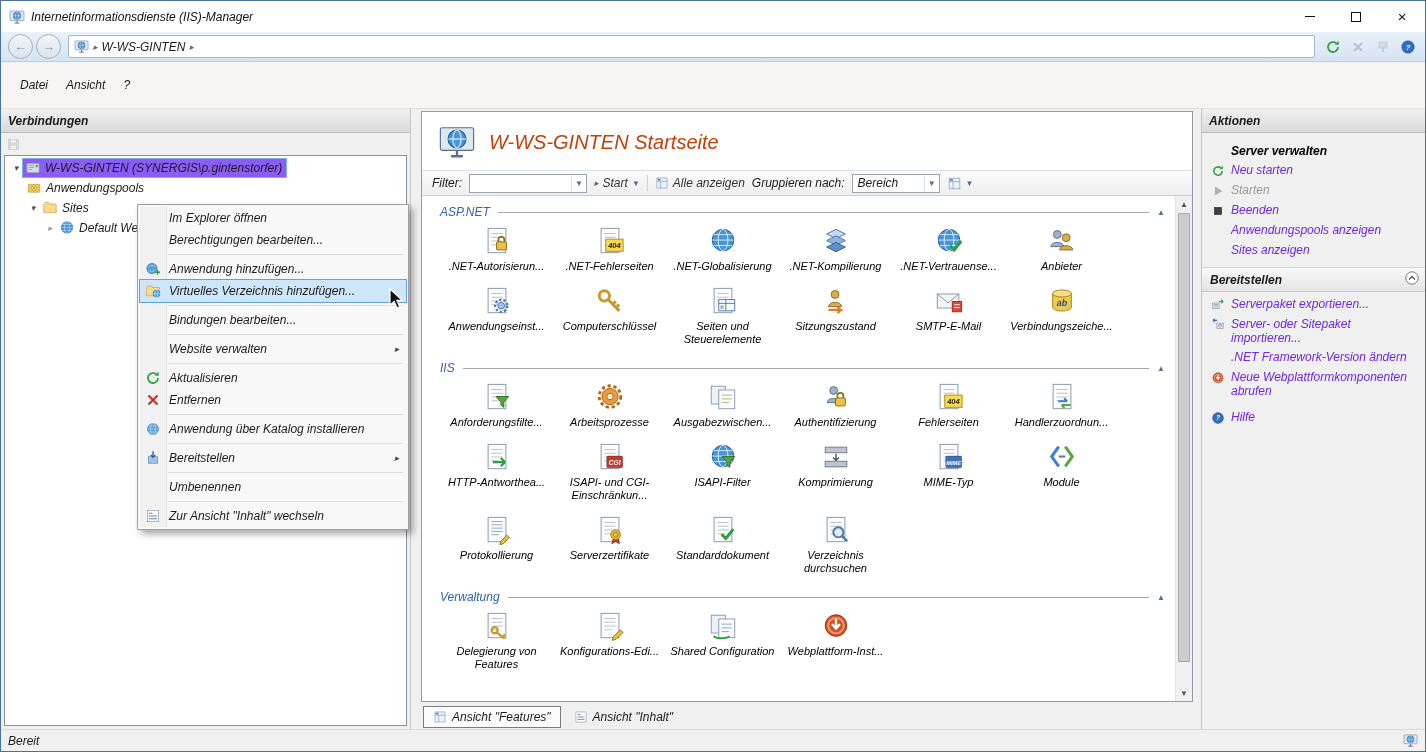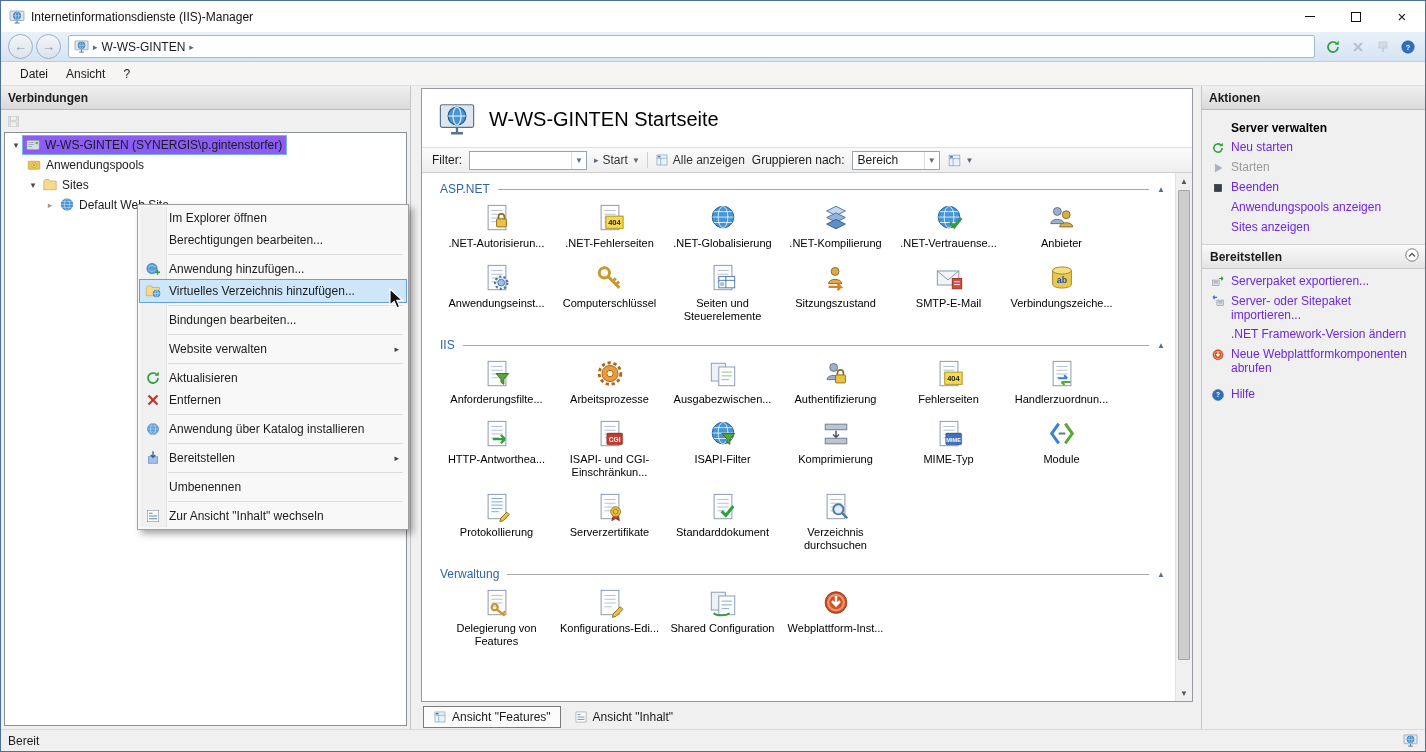--- a/index.html
+++ b/index.html
@@ -1,19 +1,19 @@
 <!DOCTYPE html>
 <html><head>
 <meta charset="utf-8">
 <style>
   * { margin:0; padding:0; box-sizing:border-box; }
   html,body { width:1426px; height:752px; }
   body { font-family:"Liberation Sans", sans-serif; font-size:12px; color:#1b1b1b; background:#ffffff; overflow:hidden; }
 
-  .window { width:1426px; height:752px; border:1px solid #4d7096; background:#f0f0f0; display:flex; flex-direction:column; position:relative; }
+  .window { width:1426px; height:752px; border:1px solid #4d7096; background:#f0f0f0; display:flex; flex-direction:column; position:relative;font-style:italic; }
 
   
   .titlebar { flex:0 0 31px; background:#ffffff; display:flex; align-items:center; }
   .app-icon { margin:0 6px 0 8px; display:flex; }
   .title-text { flex:1; font-size:12px; color:#111; }
   .win-controls { display:flex; height:100%; }
   .win-btn { width:46px; height:100%; display:flex; align-items:center; justify-content:center; color:#111; }
   .glyph-min { width:10px; height:1px; background:#111; display:block; }
   .glyph-max { width:10px; height:10px; border:1px solid #111; display:block; }
   .glyph-close { font-size:15px; line-height:1; }
@@ -22,21 +22,21 @@
   .toolbar { flex:0 0 30px; background:linear-gradient(#e9f1fa,#d6e4f3); border-bottom:1px solid #b9cde2; display:flex; align-items:center; padding:0 7px; }
   .nav-btn { width:25px; height:25px; border-radius:50%; background:linear-gradient(#f3f6fa,#dbe3ec); border:1px solid #9fb0c2; display:flex; align-items:center; justify-content:center; color:#8296ab; font-size:13px; margin-right:3px; }
   .addressbar { flex:1; height:23px; background:#fff; border:1px solid #a3b8cf; border-radius:2px; display:flex; align-items:center; padding:0 5px; margin:0 8px 0 4px; gap:4px; }
   .crumb-chev { color:#5a6a7a; font-size:9px; }
   .toolbar-buttons { display:flex; align-items:center; gap:5px; }
   .tb-btn { width:20px; height:20px; display:flex; align-items:center; justify-content:center; }
   .tb-btn.disabled { opacity:.55; }
 
   
   .menubar { flex:0 0 24px; background:#f7f5f3; border-bottom:1px solid #e2dfdb; display:flex; align-items:center; padding-left:10px; }
-  .menu-item { padding:4px 9px; }
+  .menu-item { padding:16px 9px; }
 
   
   .content { flex:1; display:flex; min-height:0; }
 
   .panel-header { flex:0 0 24px; background:linear-gradient(#f0f0f0,#dadada); border-bottom:1px solid #bcbcbc; font-weight:bold; display:flex; align-items:center; padding:0 7px; }
 
   
   .left-panel { width:410px; background:#f0f0f0; border-right:1px solid #c5c5c5; display:flex; flex-direction:column; }
   .conn-toolbar { flex:0 0 22px; display:flex; align-items:center; padding:2px 5px; gap:4px; }
   .tree-box { flex:1; background:#ffffff; border:1px solid #8a9097; margin:0 3px 3px 3px; padding-top:2px; overflow:hidden; }
@@ -45,21 +45,21 @@
   .expander.dim { color:#9a9a9a; }
   .tree-label-wrap { display:flex; align-items:center; gap:4px; padding:1px 4px 1px 2px; }
   .tree-label-wrap.selected { background:#8b5cf6; outline:1px solid #7cb2e0; }
   .ico { display:inline-flex; }
   .ico svg { display:block; }
 
   
   .center-col { flex:1; display:flex; flex-direction:column; padding:2px 8px 0 10px; min-width:0; }
   .card { flex:1; background:#fff; border:1px solid #979ba1; display:flex; flex-direction:column; min-height:0; }
   .card-title { display:flex; align-items:center; gap:13px; padding:11px 16px 9px; }
-  .card-title .big { font-size:20px; color:#000000;text-align:center; }
+  .card-title .big { font-size:20px; color:#c2410c;text-align:center; }
 
   .filterbar { flex:0 0 26px; border-top:1px solid #e0e0e0; border-bottom:1px solid #cfcfcf; background:linear-gradient(#fbfbfb,#eeeeee); display:flex; align-items:center; gap:7px; padding:0 10px; }
   .filter-input { width:118px; height:19px; border:1px solid #9aa4b0; background:#fff; display:flex; align-items:center; justify-content:flex-end; }
   .dd-arrow { width:15px; height:100%; display:flex; align-items:center; justify-content:center; color:#5a6a7c; font-size:8px; border-left:1px solid #d5dde5; }
   .go-btn, .showall-btn, .view-btn { display:flex; align-items:center; gap:4px; color:#333; }
   .vsep { width:1px; height:16px; background:#d0d0d0; }
   .combo { width:88px; height:19px; border:1px solid #9aa4b0; background:#fff; display:flex; align-items:center; }
   .combo .val { flex:1; padding-left:5px; }
 
   .features-area { flex:1; position:relative; overflow:hidden; padding:2px 26px 0 18px; }

